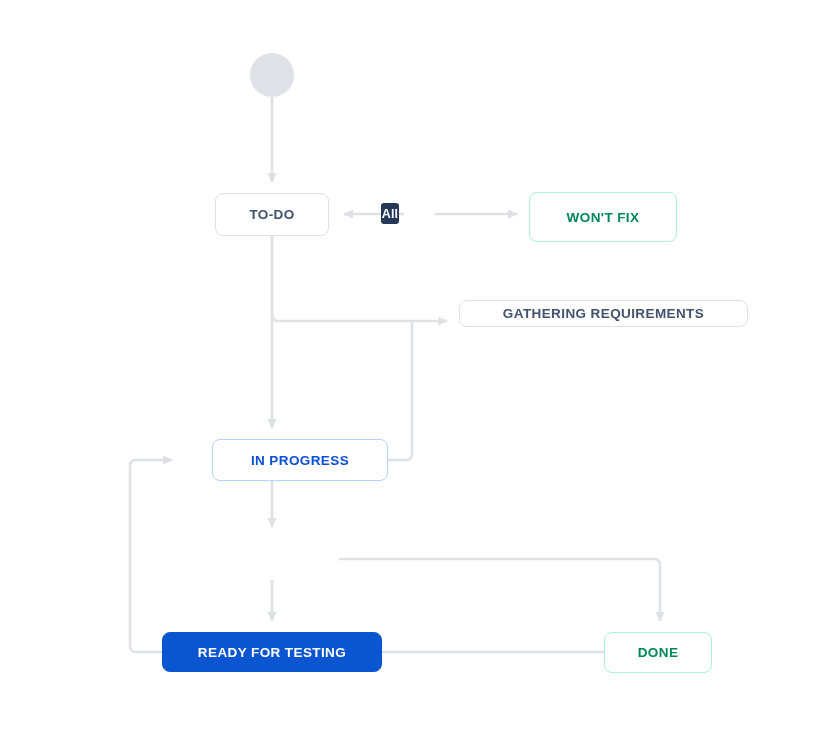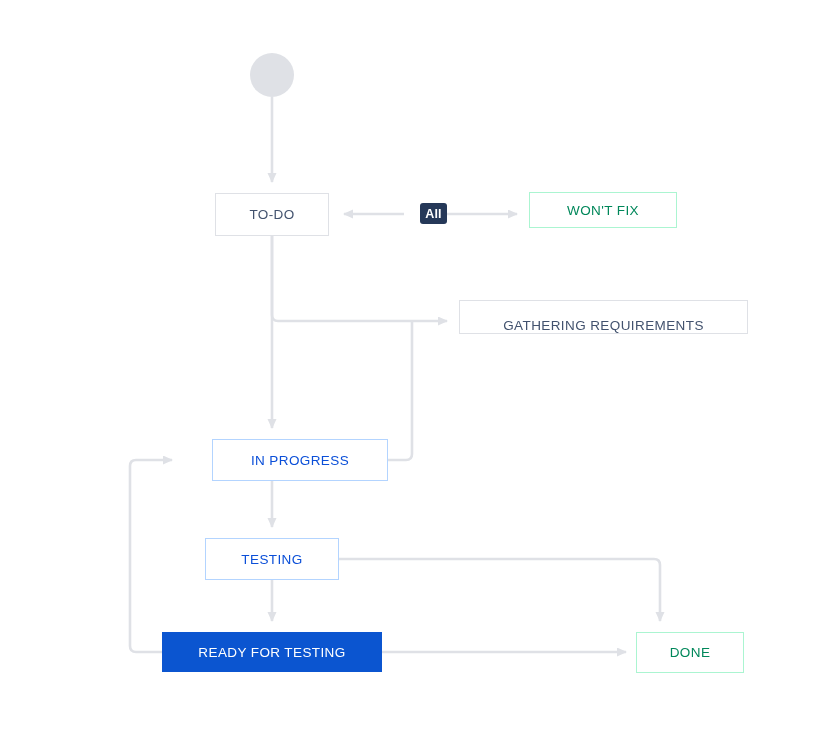--- a/index.html
+++ b/index.html
@@ -25,23 +25,23 @@
     top: 0;
     width: 826px;
     height: 750px;
   }
   .node {
     position: absolute;
     box-sizing: border-box;
     display: flex;
     align-items: center;
     justify-content: center;
-    border-radius: 0;
+    border-radius: 8px;
     letter-spacing: 0.4px;
-    font-weight: normal;
+    font-weight: bold;
     font-size: 13.5px;
     white-space: nowrap;
     cursor: pointer;
   }
   .node-neutral {
     background: #ffffff;
     border: 1.6px solid #dfe1e6;
     color: #42526e;
   }
   .node-blue {
@@ -122,41 +122,38 @@
       <path d="M162,652 L136,652 Q130,652 130,646 L130,466 Q130,460 136,460 L172,460" marker-end="url(#arrow-right)"></path>
     </g>
   </svg>
 
   <div class="start-node" style="left:250px; top:53px; width:44px; height:44px;"></div>
 
   <div class="node node-neutral" style="left:215px; top:193px; width:114px; height:43px;">
     <span>TO-DO</span>
   </div>
 
-  <div class="node node-green" style="left:529px; top:192px; width:148px; height:36px;align-items:center;">
+  <div class="node node-green" style="left:529px; top:192px; width:148px; height:50px;align-items:center;">
     <span>WON'T FIX</span>
   </div>
 
-  <div class="node node-neutral" style="left:459px; top:300px; width:289px; height:34px;align-items:flex-end;">
+  <div class="node node-neutral" style="left:459px; top:300px; width:289px; height:27px;">
     <span>GATHERING REQUIREMENTS</span>
   </div>
 
   <div class="node node-blue" style="left:184px; top:439px; width:176px; height:42px;margin-left:28px;">
     <span>IN PROGRESS</span>
   </div>
 
-  <div class="node node-blue" style="left:205px; top:538px; width:134px; height:42px;">
-    <span>TESTING</span>
-  </div>
 
   <div class="node node-blue-filled" style="left:162px; top:632px; width:220px; height:40px;">
     <span>READY FOR TESTING</span>
   </div>
 
-  <div class="node node-green" style="left:636px; top:632px; width:108px; height:41px;">
+  <div class="node node-green" style="left:604px; top:632px; width:108px; height:41px;">
     <span>DONE</span>
   </div>
 
-  <div class="edge-badge" style="left:420px; top:203px; width:27px; height:21px;">
+  <div class="edge-badge" style="left:381px; top:203px; width:18px; height:21px;">
     <span>All</span>
   </div>
 
 </div>
 
 </body></html>

